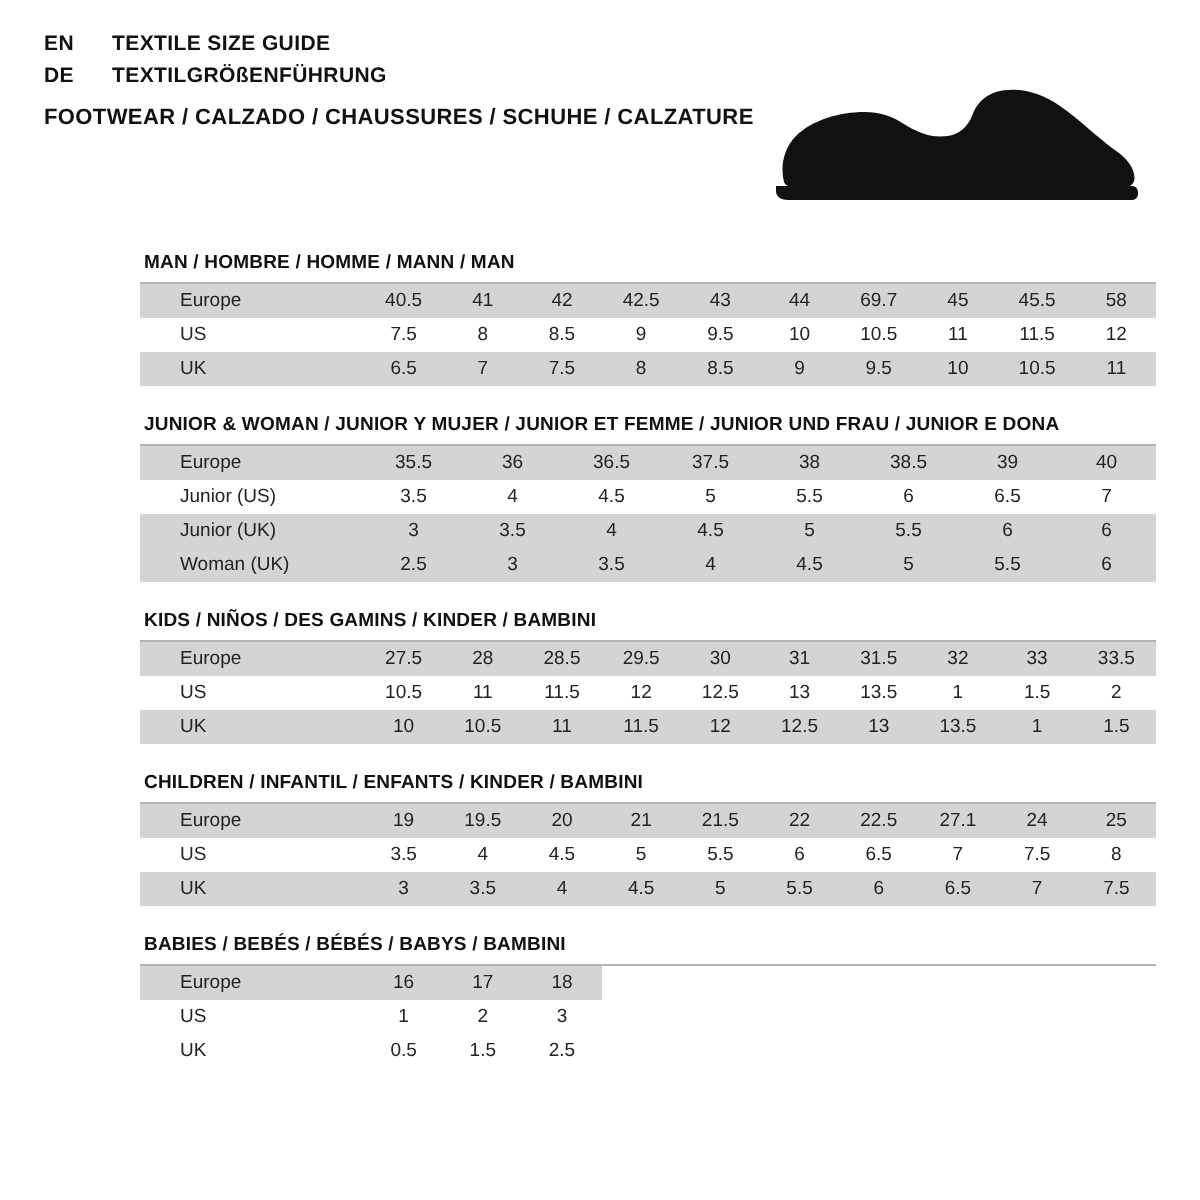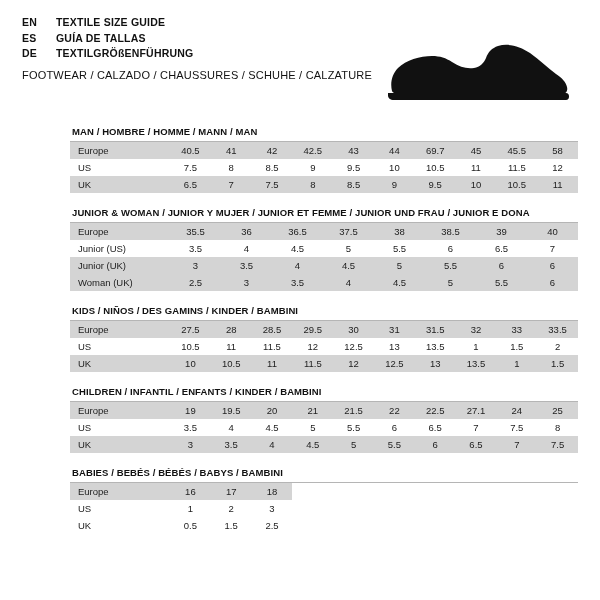--- a/index.html
+++ b/index.html
@@ -45,21 +45,21 @@
   }
   .shoe-wrap {
     position: absolute;
     right: 8px;
     top: 20px;
     width: 190px;
     height: 70px;
   }
   .footwear-title {
     font-size: 11px;
-    font-weight: normal;
+    font-weight: bold;
     letter-spacing: 0.2px;
     margin-top: 6px;
   }
 
   
   .section {
     margin-top: 14px;
     margin-left: 48px;
   }
   .section-title {
@@ -80,21 +80,21 @@
     height: 17px;
     line-height: 17px;
     padding: 0;
     text-align: center;
     color: #222;
     white-space: nowrap;
     overflow: hidden;
   }
   table.size td.rowhead {
     text-align: left;
-    padding-left: 8px;
+    padding-left: 20px;
     width: 92px;
   }
   table.size tr.shaded td {
     background: #d4d4d4;
   }
   table.size tr.plain td {
     background: #ffffff;
   }
   
 </style>
@@ -102,24 +102,20 @@
 <body>
 
 <div class="page">
 
   <div class="header">
     <table class="lang-table">
       <tbody>
         <tr>
           <td class="lang-code">EN</td>
           <td>TEXTILE SIZE GUIDE</td>
-        </tr>
-        <tr>
-          <td class="lang-code">ES</td>
-          <td>GUÍA DE TALLAS</td>
         </tr>
         <tr>
           <td class="lang-code">DE</td>
           <td>TEXTILGRÖßENFÜHRUNG</td>
         </tr>
       </tbody>
     </table>
 
     <div class="shoe-wrap">
       <svg viewBox="0 0 190 70" width="190" height="70" aria-hidden="true">

